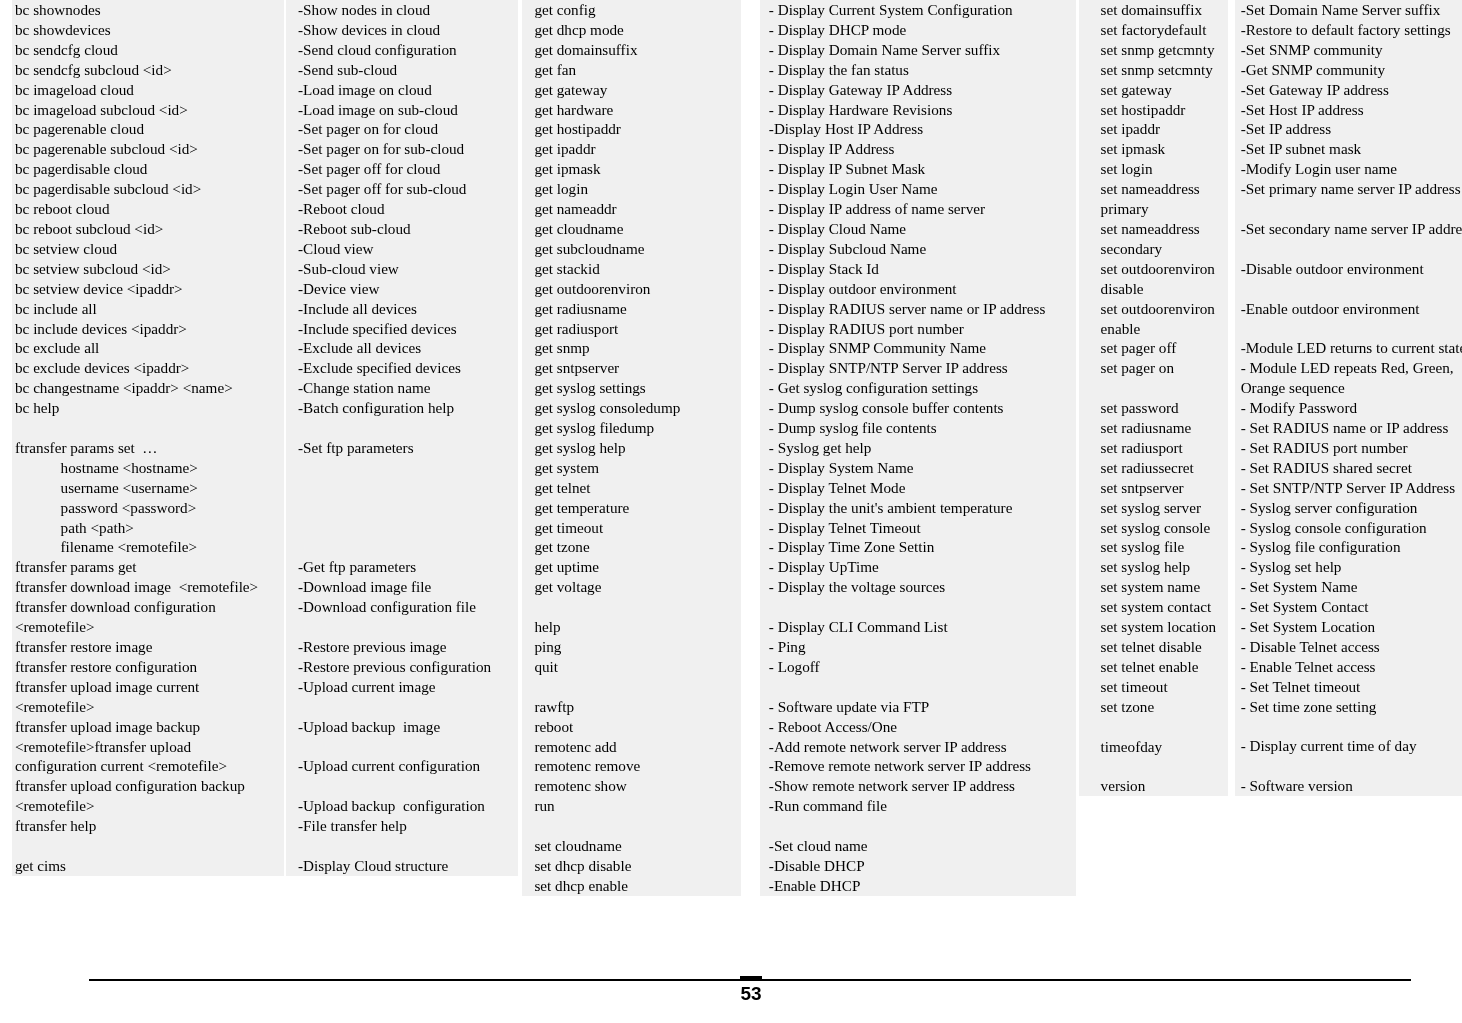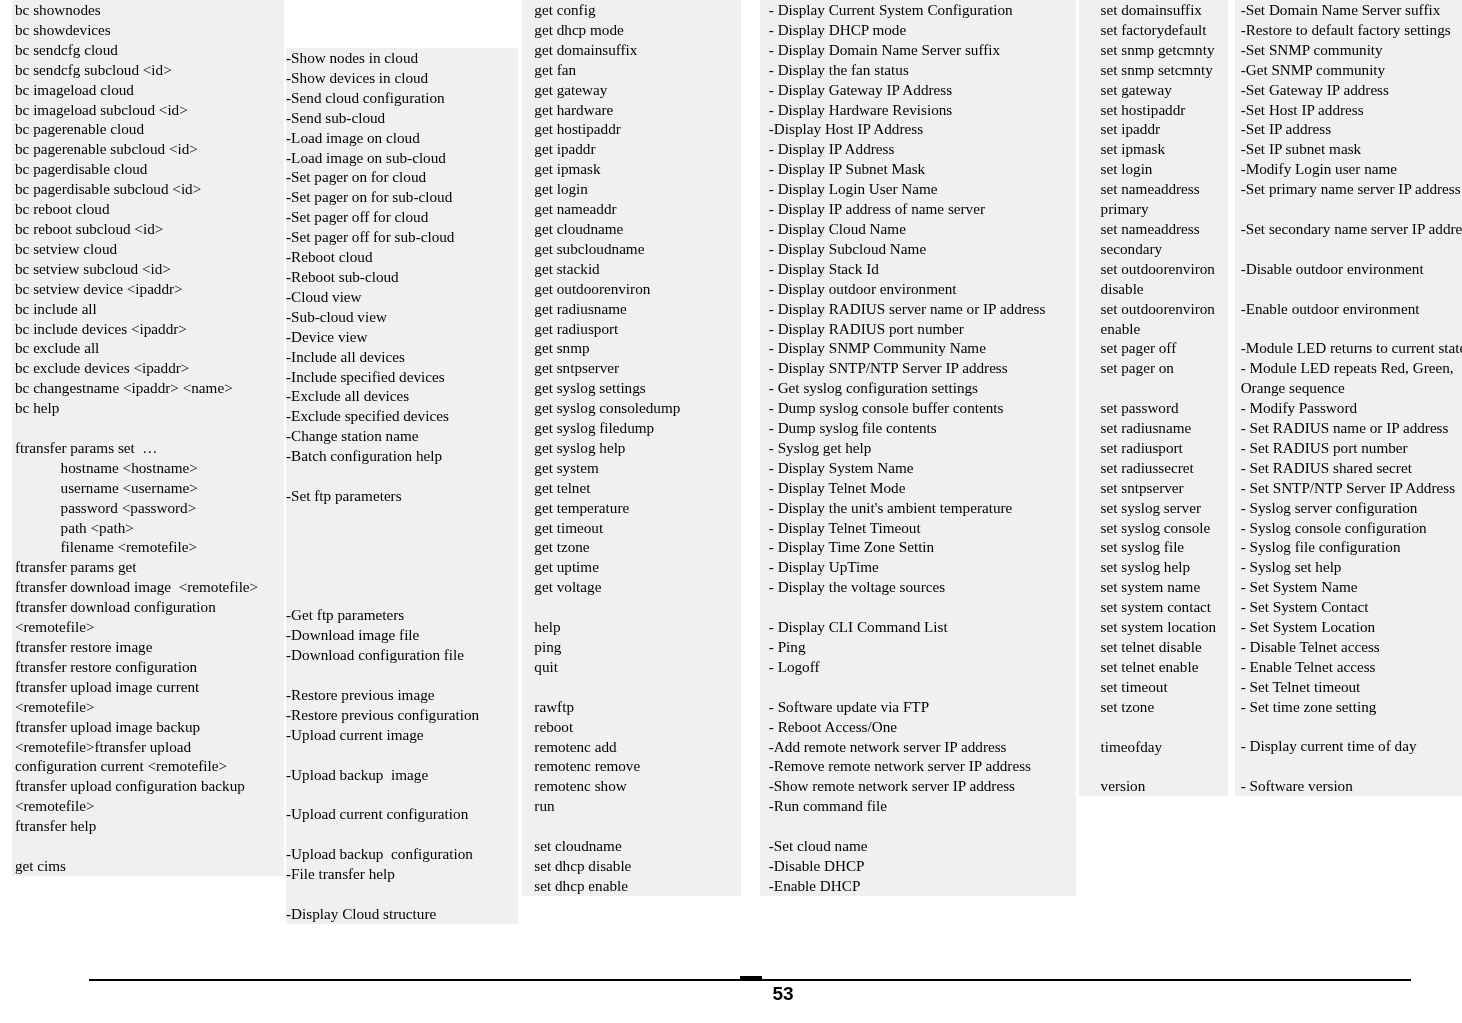--- a/index.html
+++ b/index.html
@@ -50,21 +50,21 @@
     min-height: 19.9px;
     white-space: pre;
   }
   .col .ln.blank {
     height: 19.9px;
   }
 
   
   .col-1 { width: 274px; padding-left: 3px;  padding-right: 2px; }
   .gut-1 { width: 2px;  background: #ffffff; align-self: stretch; }
-  .col-2 { width: 234px; padding-right: 2px; margin-top: 48px; }
+  .col-2 { width: 234px; padding-left: 12px; padding-right: 2px; }
   .gut-2 { width: 4px;  background: #ffffff; align-self: stretch; }
   .col-3 { width: 220px; padding-left: 12px; padding-right: 2px; }
   .gut-3 { width: 9px;  background: #ffffff; align-self: stretch; }
   .col-4 { width: 318px; padding-left: 9px;  padding-right: 2px; margin-left: 10px; }
   .gut-4 { width: 3px;  background: #ffffff; align-self: stretch; }
   .col-5 { width: 150px; padding-left: 22px;  padding-right: 2px; }
   .gut-5 { width: 7px;  background: #ffffff; align-self: stretch; }
   .col-6 { width: 241px; padding-left: 6px;  padding-right: 10px; }
 
   
@@ -95,21 +95,20 @@
     position: absolute;
     left: 728px;
     top: 28px;
     width: 22px;
     text-align: center;
     font-family: "Liberation Sans", sans-serif;
     font-weight: bold;
     font-size: 19px;
     line-height: 22px;
     color: #000000;
-    margin-left: 32px;
   }
 </style>
 </head>
 <body>
 
 <div id="page">
 
   <div class="cmd-table">
 
     <div class="col col-1"><span class="ln">bc shownodes</span><span class="ln">bc showdevices</span><span class="ln">bc sendcfg cloud</span><span class="ln">bc sendcfg subcloud &lt;id&gt;</span><span class="ln">bc imageload cloud</span><span class="ln">bc imageload subcloud &lt;id&gt;</span><span class="ln">bc pagerenable cloud</span><span class="ln">bc pagerenable subcloud &lt;id&gt;</span><span class="ln">bc pagerdisable cloud</span><span class="ln">bc pagerdisable subcloud &lt;id&gt;</span><span class="ln">bc reboot cloud</span><span class="ln">bc reboot subcloud &lt;id&gt;</span><span class="ln">bc setview cloud</span><span class="ln">bc setview subcloud &lt;id&gt;</span><span class="ln">bc setview device &lt;ipaddr&gt;</span><span class="ln">bc include all</span><span class="ln">bc include devices &lt;ipaddr&gt;</span><span class="ln">bc exclude all</span><span class="ln">bc exclude devices &lt;ipaddr&gt;</span><span class="ln">bc changestname &lt;ipaddr&gt; &lt;name&gt;</span><span class="ln">bc help</span><span class="ln blank">&nbsp;</span><span class="ln">ftransfer params set  …</span><span class="ln">            hostname &lt;hostname&gt;</span><span class="ln">            username &lt;username&gt;</span><span class="ln">            password &lt;password&gt;</span><span class="ln">            path &lt;path&gt;</span><span class="ln">            filename &lt;remotefile&gt;</span><span class="ln">ftransfer params get</span><span class="ln">ftransfer download image  &lt;remotefile&gt;</span><span class="ln">ftransfer download configuration</span><span class="ln">&lt;remotefile&gt;</span><span class="ln">ftransfer restore image</span><span class="ln">ftransfer restore configuration</span><span class="ln">ftransfer upload image current</span><span class="ln">&lt;remotefile&gt;</span><span class="ln">ftransfer upload image backup</span><span class="ln">&lt;remotefile&gt;ftransfer upload</span><span class="ln">configuration current &lt;remotefile&gt;</span><span class="ln">ftransfer upload configuration backup</span><span class="ln">&lt;remotefile&gt;</span><span class="ln">ftransfer help</span><span class="ln blank">&nbsp;</span><span class="ln">get cims</span></div>

